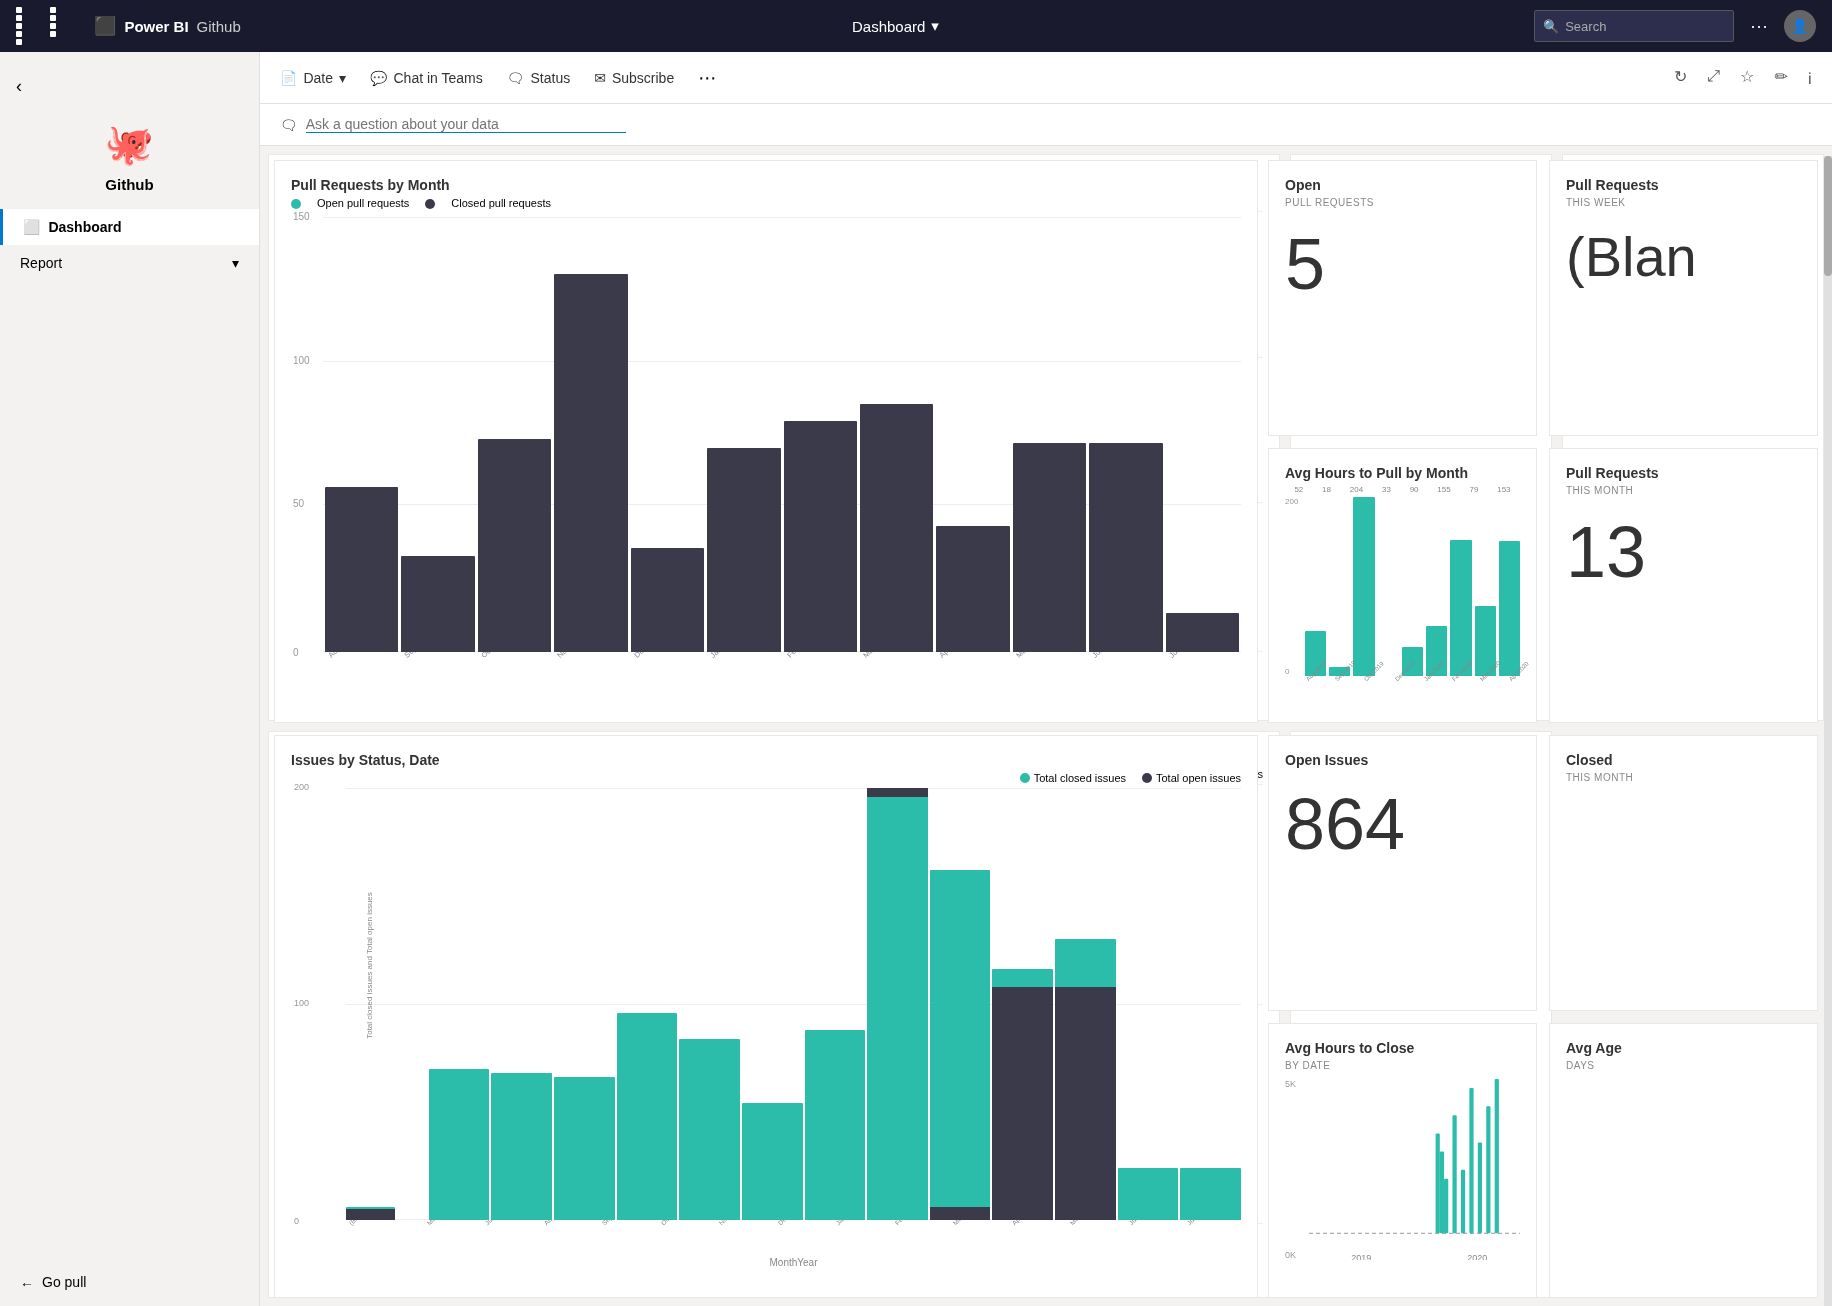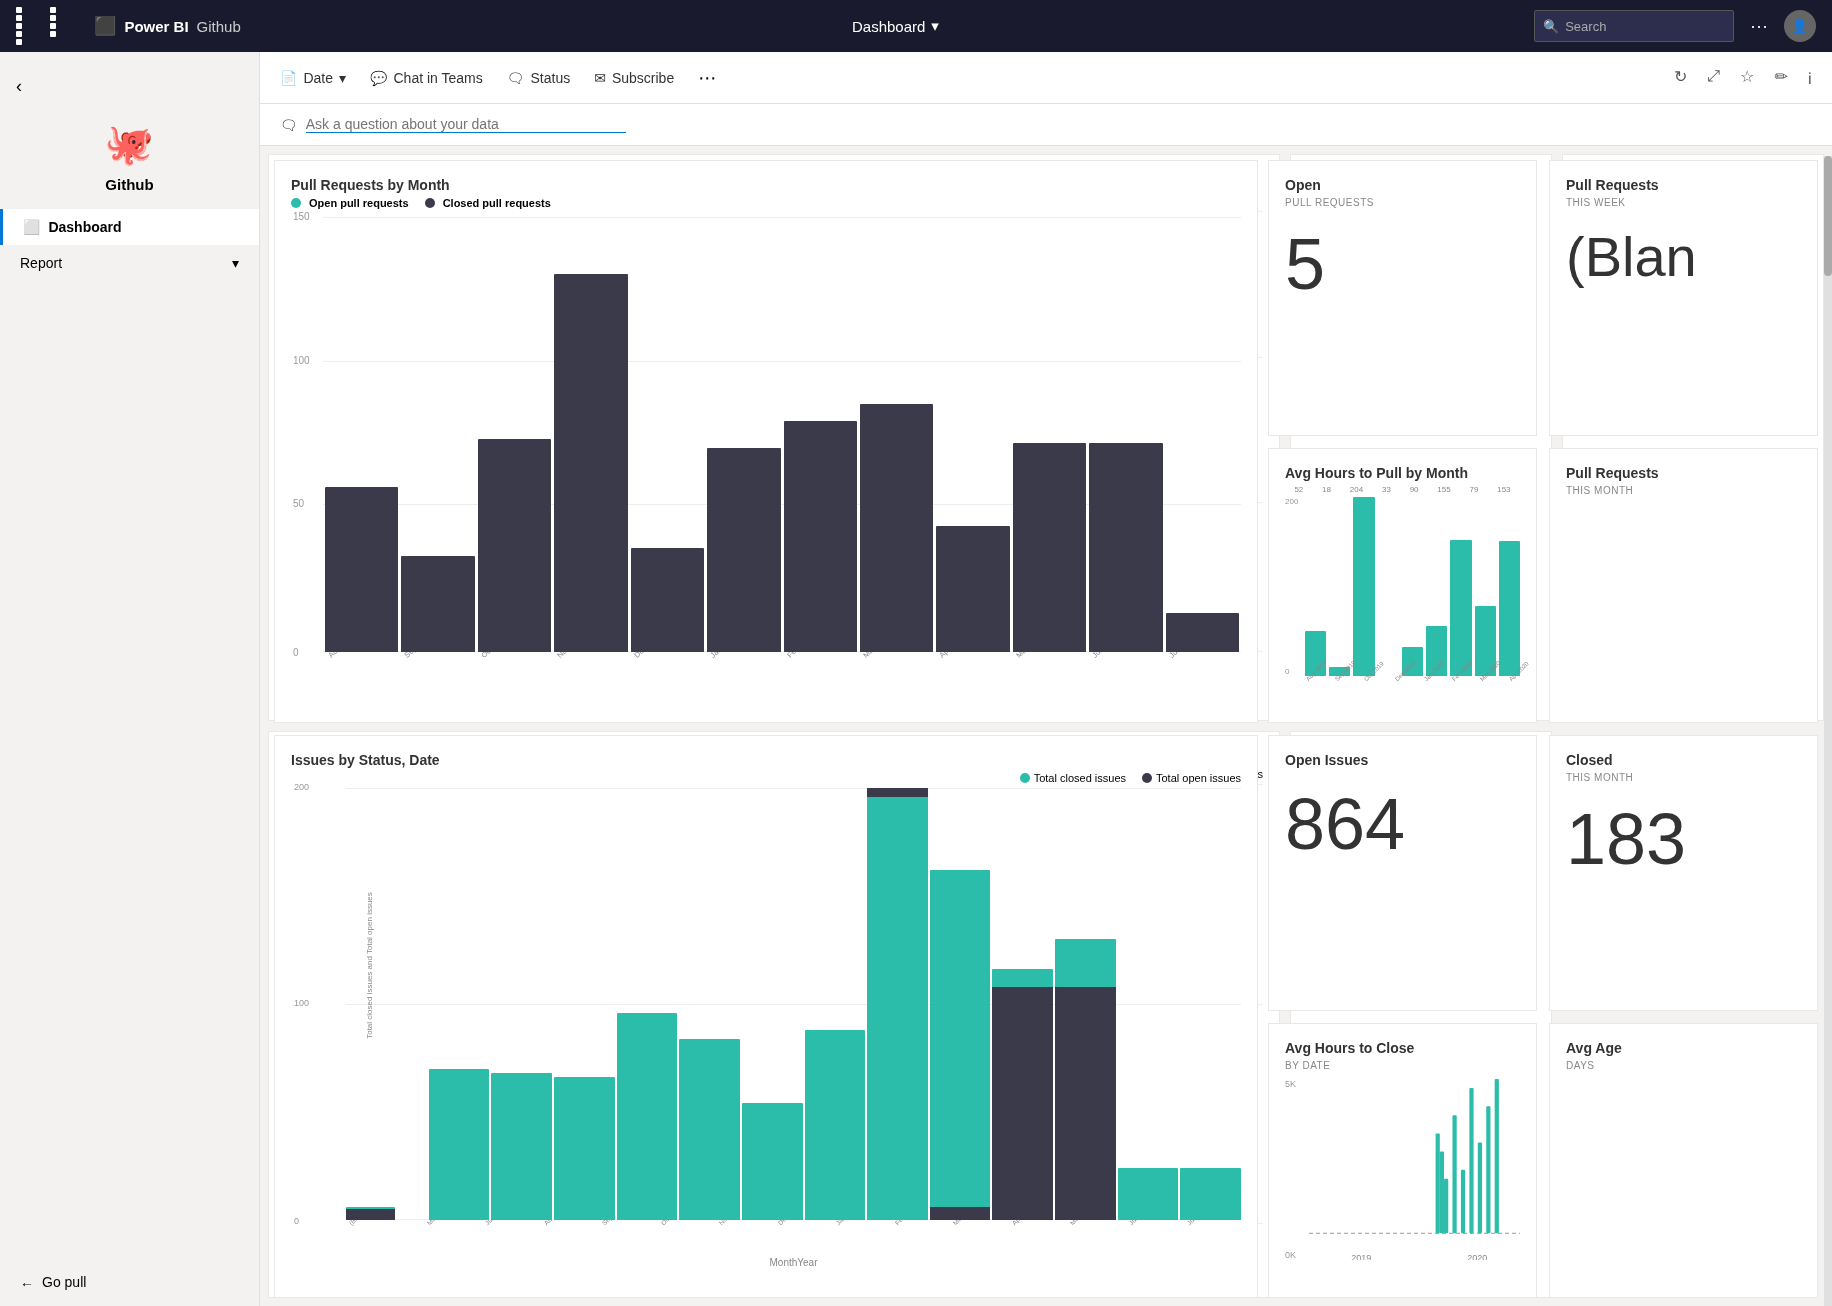--- a/index.html
+++ b/index.html
@@ -110,21 +110,21 @@
       border: 1px solid #e8e8e8;
       margin: 4px;
       padding: 16px;
       overflow: hidden;
     }
 
     .card-title { font-size: 14px; font-weight: 600; color: #333; margin-bottom: 4px; }
     .card-subtitle { font-size: 10px; color: #888; text-transform: uppercase; letter-spacing: 0.5px; }
     .card-big-number { font-size: 72px; color: #333; font-weight: 300; line-height: 1; margin-top: 20px; }
     .legend { display: flex; gap: 16px; margin-bottom: 8px; font-size: 11px; }
-    .legend-item { display: flex; align-items: center; gap: 8px; font-weight: bold; }
+    .legend-item { display: flex; align-items: flex-end; gap: 16px; }
     .legend-dot { width: 10px; height: 10px; border-radius: 50%; }
   </style>
 </head>
 <body>
 
 <div class="top-nav">
   <div class="top-nav-grid">
     <span></span>
       <span></span>
       <span></span>
@@ -545,31 +545,31 @@
         <div style="flex:1;font-size:6px;color:#888;transform:rotate(-45deg);transform-origin:top left;white-space:nowrap;">Feb-2020</div>
         <div style="flex:1;font-size:6px;color:#888;transform:rotate(-45deg);transform-origin:top left;white-space:nowrap;">Mar-2020</div>
         <div style="flex:1;font-size:6px;color:#888;transform:rotate(-45deg);transform-origin:top left;white-space:nowrap;">Apr-2020</div>
       </div>
     </div>
   </div>
 
   <div class="card">
     <div class="card-title">Pull Requests</div>
     <div class="card-subtitle">THIS MONTH</div>
+    <div class="card-big-number">13</div>
   </div>
 
   <div class="card">
     <div class="card-title">Open Issues</div>
     <div class="card-big-number">864</div>
   </div>
 
   <div class="card">
     <div class="card-title">Closed</div>
     <div class="card-subtitle">THIS MONTH</div>
-    <div class="card-big-number">183</div>
   </div>
 
   <div class="card">
     <div class="card-title">Avg Hours to Close</div>
     <div class="card-subtitle">BY DATE</div>
     <div style="position:relative;height:calc(100% - 40px);margin-top:8px;">
 
       <div style="position:absolute;left:0;top:0;bottom:20px;display:flex;flex-direction:column;justify-content:space-between;font-size:9px;color:#999;">
         <span>5K</span>
         <span>0K</span>

